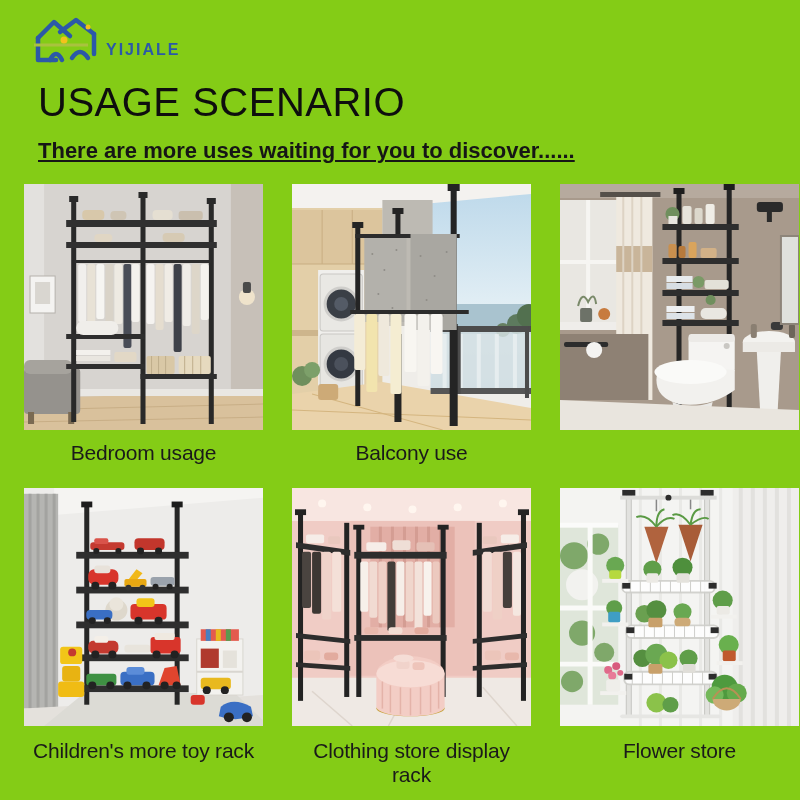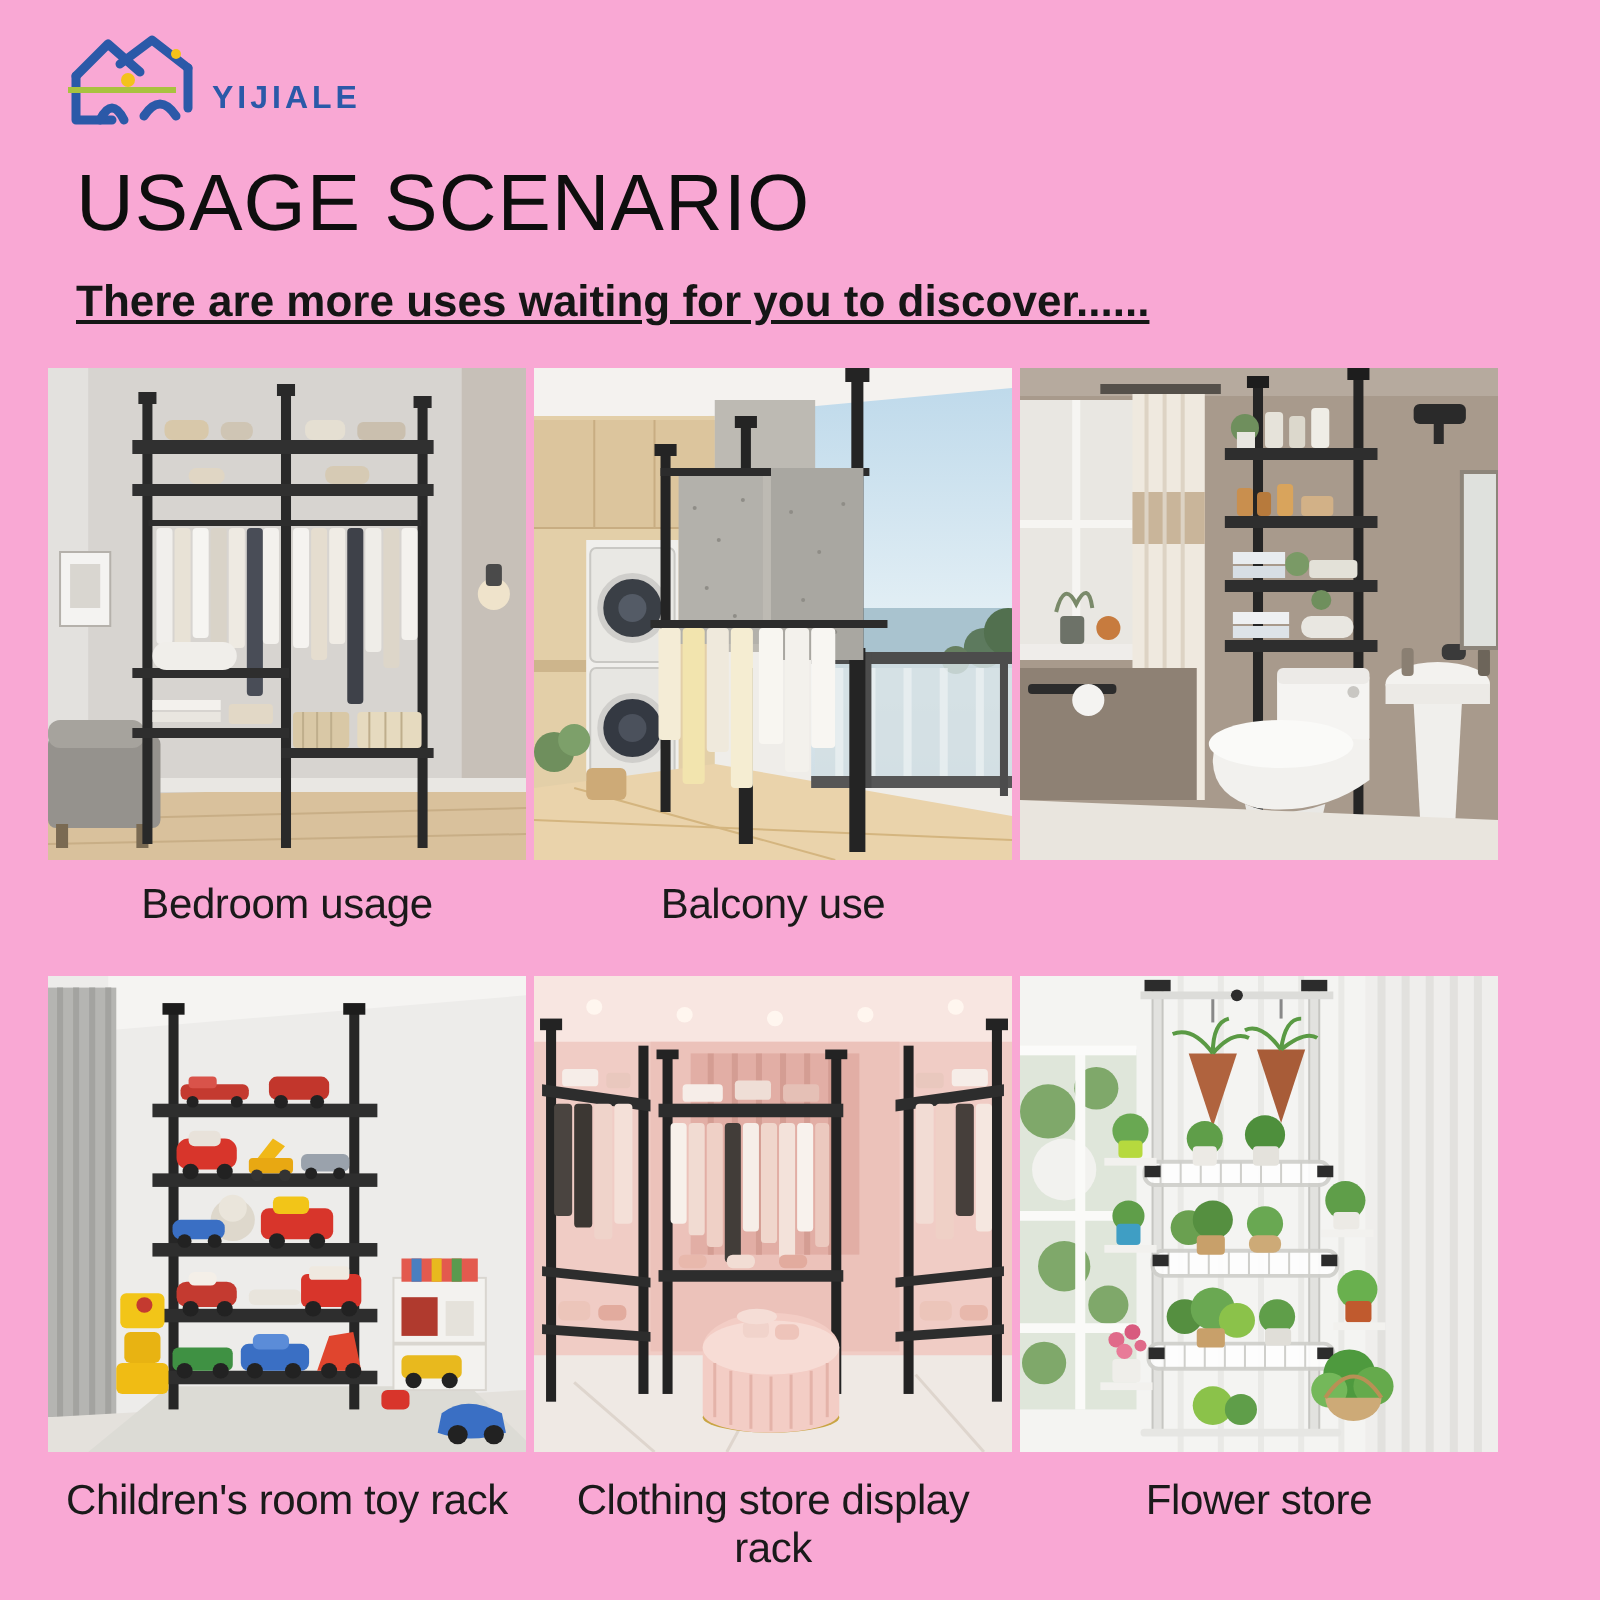--- a/index.html
+++ b/index.html
@@ -1,24 +1,24 @@
 <!DOCTYPE html>
 <html><head>
 <meta charset="utf-8">
 <style>
   html,body{margin:0;padding:0;}
-  .page{position:relative;width:800px;height:800px;background:#f9a8d4;overflow:hidden;
+  .page{position:relative;width:800px;height:800px;background:#84cc16;overflow:hidden;
         font-family:"Liberation Sans",sans-serif;}
   .logo{position:absolute;top:14px;left:30px;display:flex;align-items:flex-end;gap:4px;}
   .logo-text{color:#2b59a8;font-size:16px;font-weight:800;letter-spacing:2px;padding-bottom:7px;}
   .title{position:absolute;top:80px;left:38px;font-size:40px;font-weight:400;color:#0e0e0e;
          letter-spacing:0.5px;margin:0;}
   .subtitle{position:absolute;top:138px;left:38px;font-size:22px;font-weight:600;color:#161616;margin:0;text-decoration:underline;}
   .grid{position:absolute;top:184px;left:24px;width:752px;display:grid;
-        grid-template-columns:239px 239px 239px;column-gap:4px;}
+        grid-template-columns:239px 239px 239px;column-gap:29px;}
   figure{margin:0;}
   .row1{height:304px;}
   .photo{width:239px;overflow:hidden;background:#eee;}
   .row1 .photo{height:246px;}
   .row2 .photo{height:238px;}
   .photo svg{display:block;width:100%;height:100%;}
   figcaption{text-align:center;font-size:21px;font-weight:500;color:#1a1a1a;
              letter-spacing:-0.2px;}
   .row1 figcaption{margin-top:11px;}
   .row2 figcaption{margin-top:13px;}
@@ -430,21 +430,21 @@
             <rect x="176" y="196" width="30" height="12" rx="3" fill="#e8b91e"></rect>
               <circle cx="182" cy="209" r="4" fill="#222"></circle>
               <circle cx="200" cy="209" r="4" fill="#222"></circle>
             <rect x="166" y="214" width="14" height="10" rx="3" fill="#d8352b"></rect>
             <path d="M196 226 q12 -10 30 0 l2 10 q-18 6 -34 0 Z" fill="#3a6fc4"></path>
               <circle cx="204" cy="237" r="5 " fill="#222"></circle>
               <circle cx="222" cy="237" r="5" fill="#222"></circle>
           </g>
         </svg>
       </div>
-      <figcaption>Children's room toy rack</figcaption>
+      <figcaption>Children's more toy rack</figcaption>
     </figure>
 
     <figure class="row2">
       <div class="photo">
         <svg viewBox="0 0 238 246" preserveAspectRatio="none">
           <rect width="238" height="246" fill="#f0ccc5"></rect>
           <polygon points="0,0 238,0 238,34 0,34" fill="#f8e6e1"></polygon>
           <g fill="#fff6ef">
               <circle cx="30" cy="16" r="4"></circle>
               <circle cx="75" cy="20" r="4"></circle>

